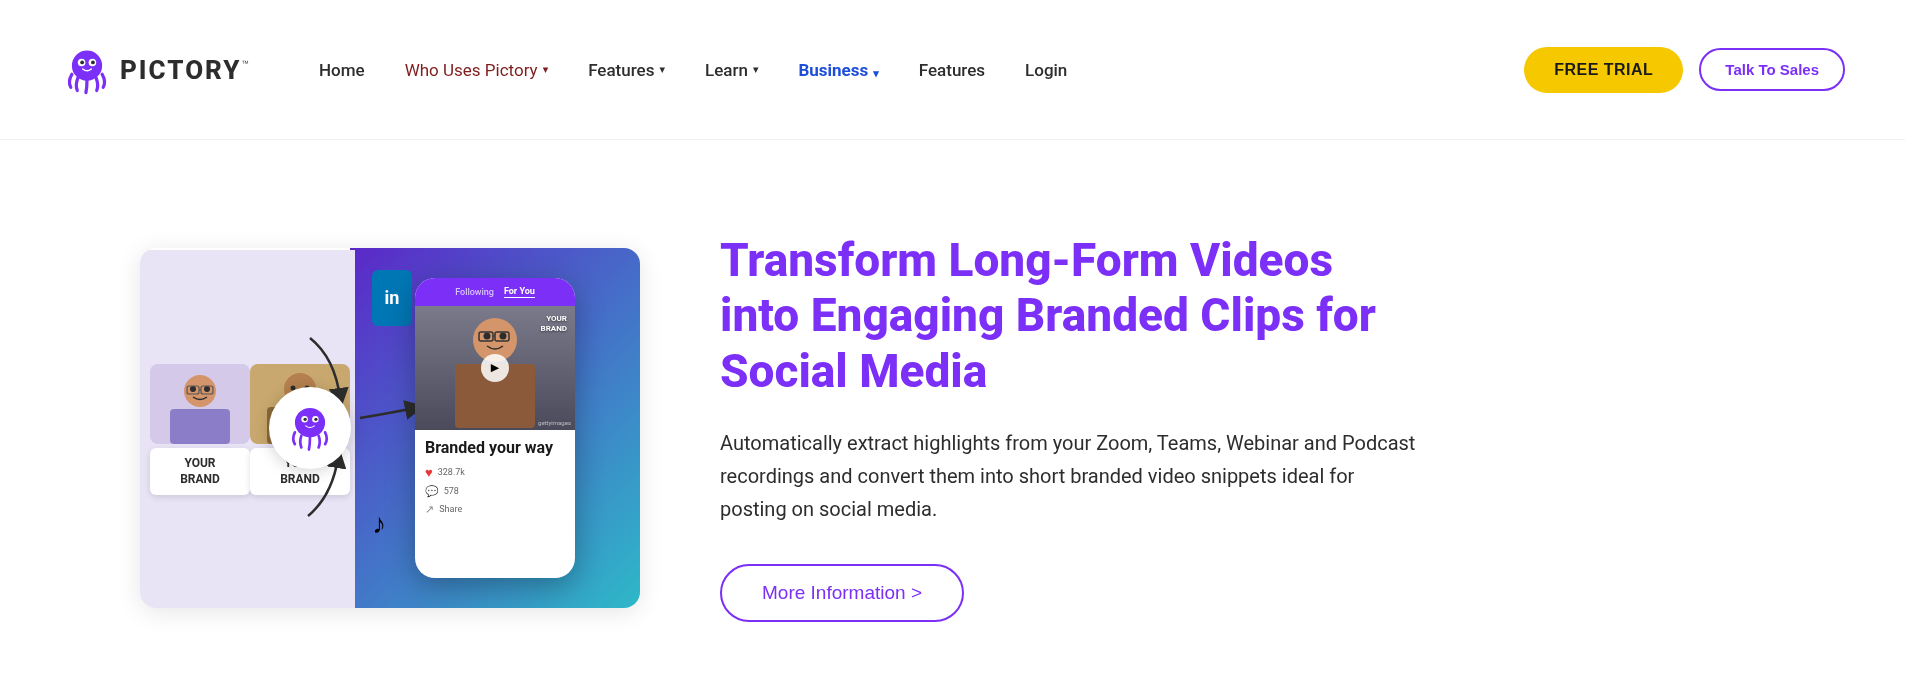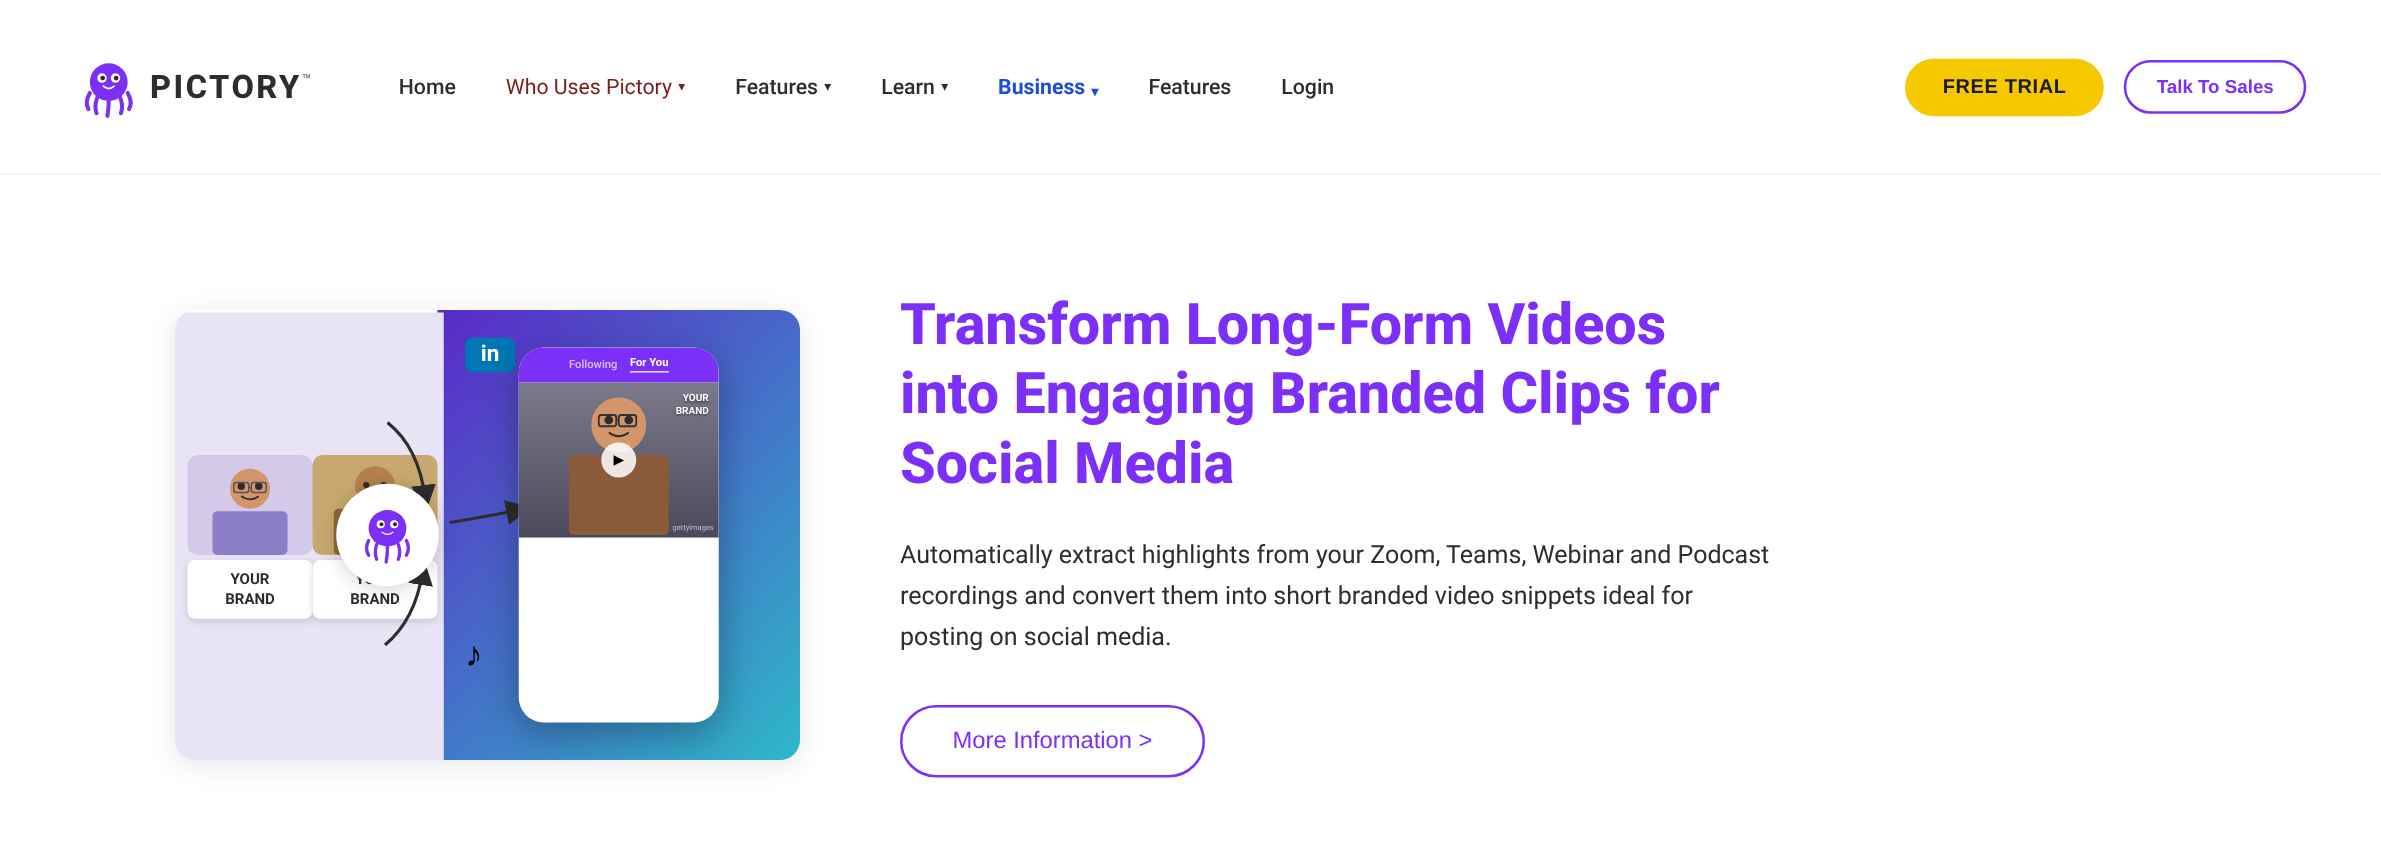--- a/index.html
+++ b/index.html
@@ -146,21 +146,21 @@
           <path d="M0,0 L8,4 L0,8 Z" fill="#2d2d2d"></path>
         </marker>
         <marker id="arr3" markerWidth="8" markerHeight="8" refX="4" refY="4" orient="auto">
           <path d="M0,0 L8,4 L0,8 Z" fill="#2d2d2d"></path>
         </marker>
       </defs>
     </svg>
 
     <div style="position:absolute; right:0; top:0; width:58%; height:100%; background:linear-gradient(135deg, #5b28c8 0%, #2eb8c8 100%); display:flex; align-items:center; justify-content:center; overflow:hidden;">
 
-      <div style="position:absolute; top:22px; left:22px; background:#0077b5; width:40px; height:28px; border-radius:6px; display:flex; align-items:center; justify-content:center; color:#fff; font-weight:700; font-size:18px; z-index:5;">
+      <div style="position:absolute; top:22px; left:22px; background:#0077b5; width:40px; height:56px; border-radius:6px; display:flex; align-items:center; justify-content:center; color:#fff; font-weight:700; font-size:18px; z-index:5;">
         in
       </div>
 
       <div style="position:absolute; bottom:68px; left:22px; font-size:28px; z-index:5;">
         ♪
       </div>
 
       <div style="width:160px; height:300px; background:#fff; border-radius:20px; overflow:hidden; box-shadow:0 8px 30px rgba(0,0,0,0.3); position:relative; z-index:6;">
 
         <div style="background:#7b2ff7; padding:8px 12px; display:flex; gap:10px; justify-content:center; align-items:center;">
@@ -184,20 +184,39 @@
 
           <div style="position:absolute; top:8px; right:8px; font-size:8px; font-weight:700; color:#fff; text-align:right; line-height:1.3; text-shadow:0 1px 2px rgba(0,0,0,0.5);">
             YOUR<br>BRAND
           </div>
 
           <div style="width:28px; height:28px; background:rgba(255,255,255,0.85); border-radius:50%; display:flex; align-items:center; justify-content:center; font-size:11px; position:absolute;">▶</div>
 
           <div style="position:absolute; bottom:4px; right:4px; font-size:6px; color:rgba(255,255,255,0.6);">gettyimages</div>
         </div>
 
+        <div style="padding:8px 10px; background:#fff; flex:1;">
+          <div style="font-size:16px; font-weight:700; color:#1a1a1a; line-height:1.2; margin-bottom:8px;">Branded
+your way</div>
+
+          <div style="display:flex; flex-direction:column; gap:5px;">
+            <div style="display:flex; align-items:center; gap:5px;">
+              <span style="color:#e53935; font-size:13px;">♥</span>
+              <span style="font-size:9px; color:#666;">328.7k</span>
+            </div>
+            <div style="display:flex; align-items:center; gap:5px;">
+              <span style="color:#888; font-size:11px;">💬</span>
+              <span style="font-size:9px; color:#666;">578</span>
+            </div>
+            <div style="display:flex; align-items:center; gap:5px;">
+              <span style="color:#888; font-size:11px;">↗</span>
+              <span style="font-size:9px; color:#666;">Share</span>
+            </div>
+          </div>
+        </div>
       </div>
     </div>
   </div>
 
   <div style="flex:1; max-width:700px;">
     <h1 style="font-size:46px; font-weight:800; color:#7b2ff7; line-height:1.2; margin-bottom:28px;">Transform Long-Form Videos into Engaging Branded Clips for Social Media</h1>
 
     <p style="font-size:20px; color:#2d2d2d; line-height:1.65; margin-bottom:38px;">Automatically extract highlights from your Zoom, Teams, Webinar and Podcast recordings and convert them into short branded video snippets ideal for posting on social media.</p>
 
     <button style="border:2px solid #7b2ff7; color:#7b2ff7; border-radius:40px; padding:16px 40px; font-size:19px; font-weight:500; cursor:pointer; background:#fff; display:inline-block;">More Information &gt;</button>

